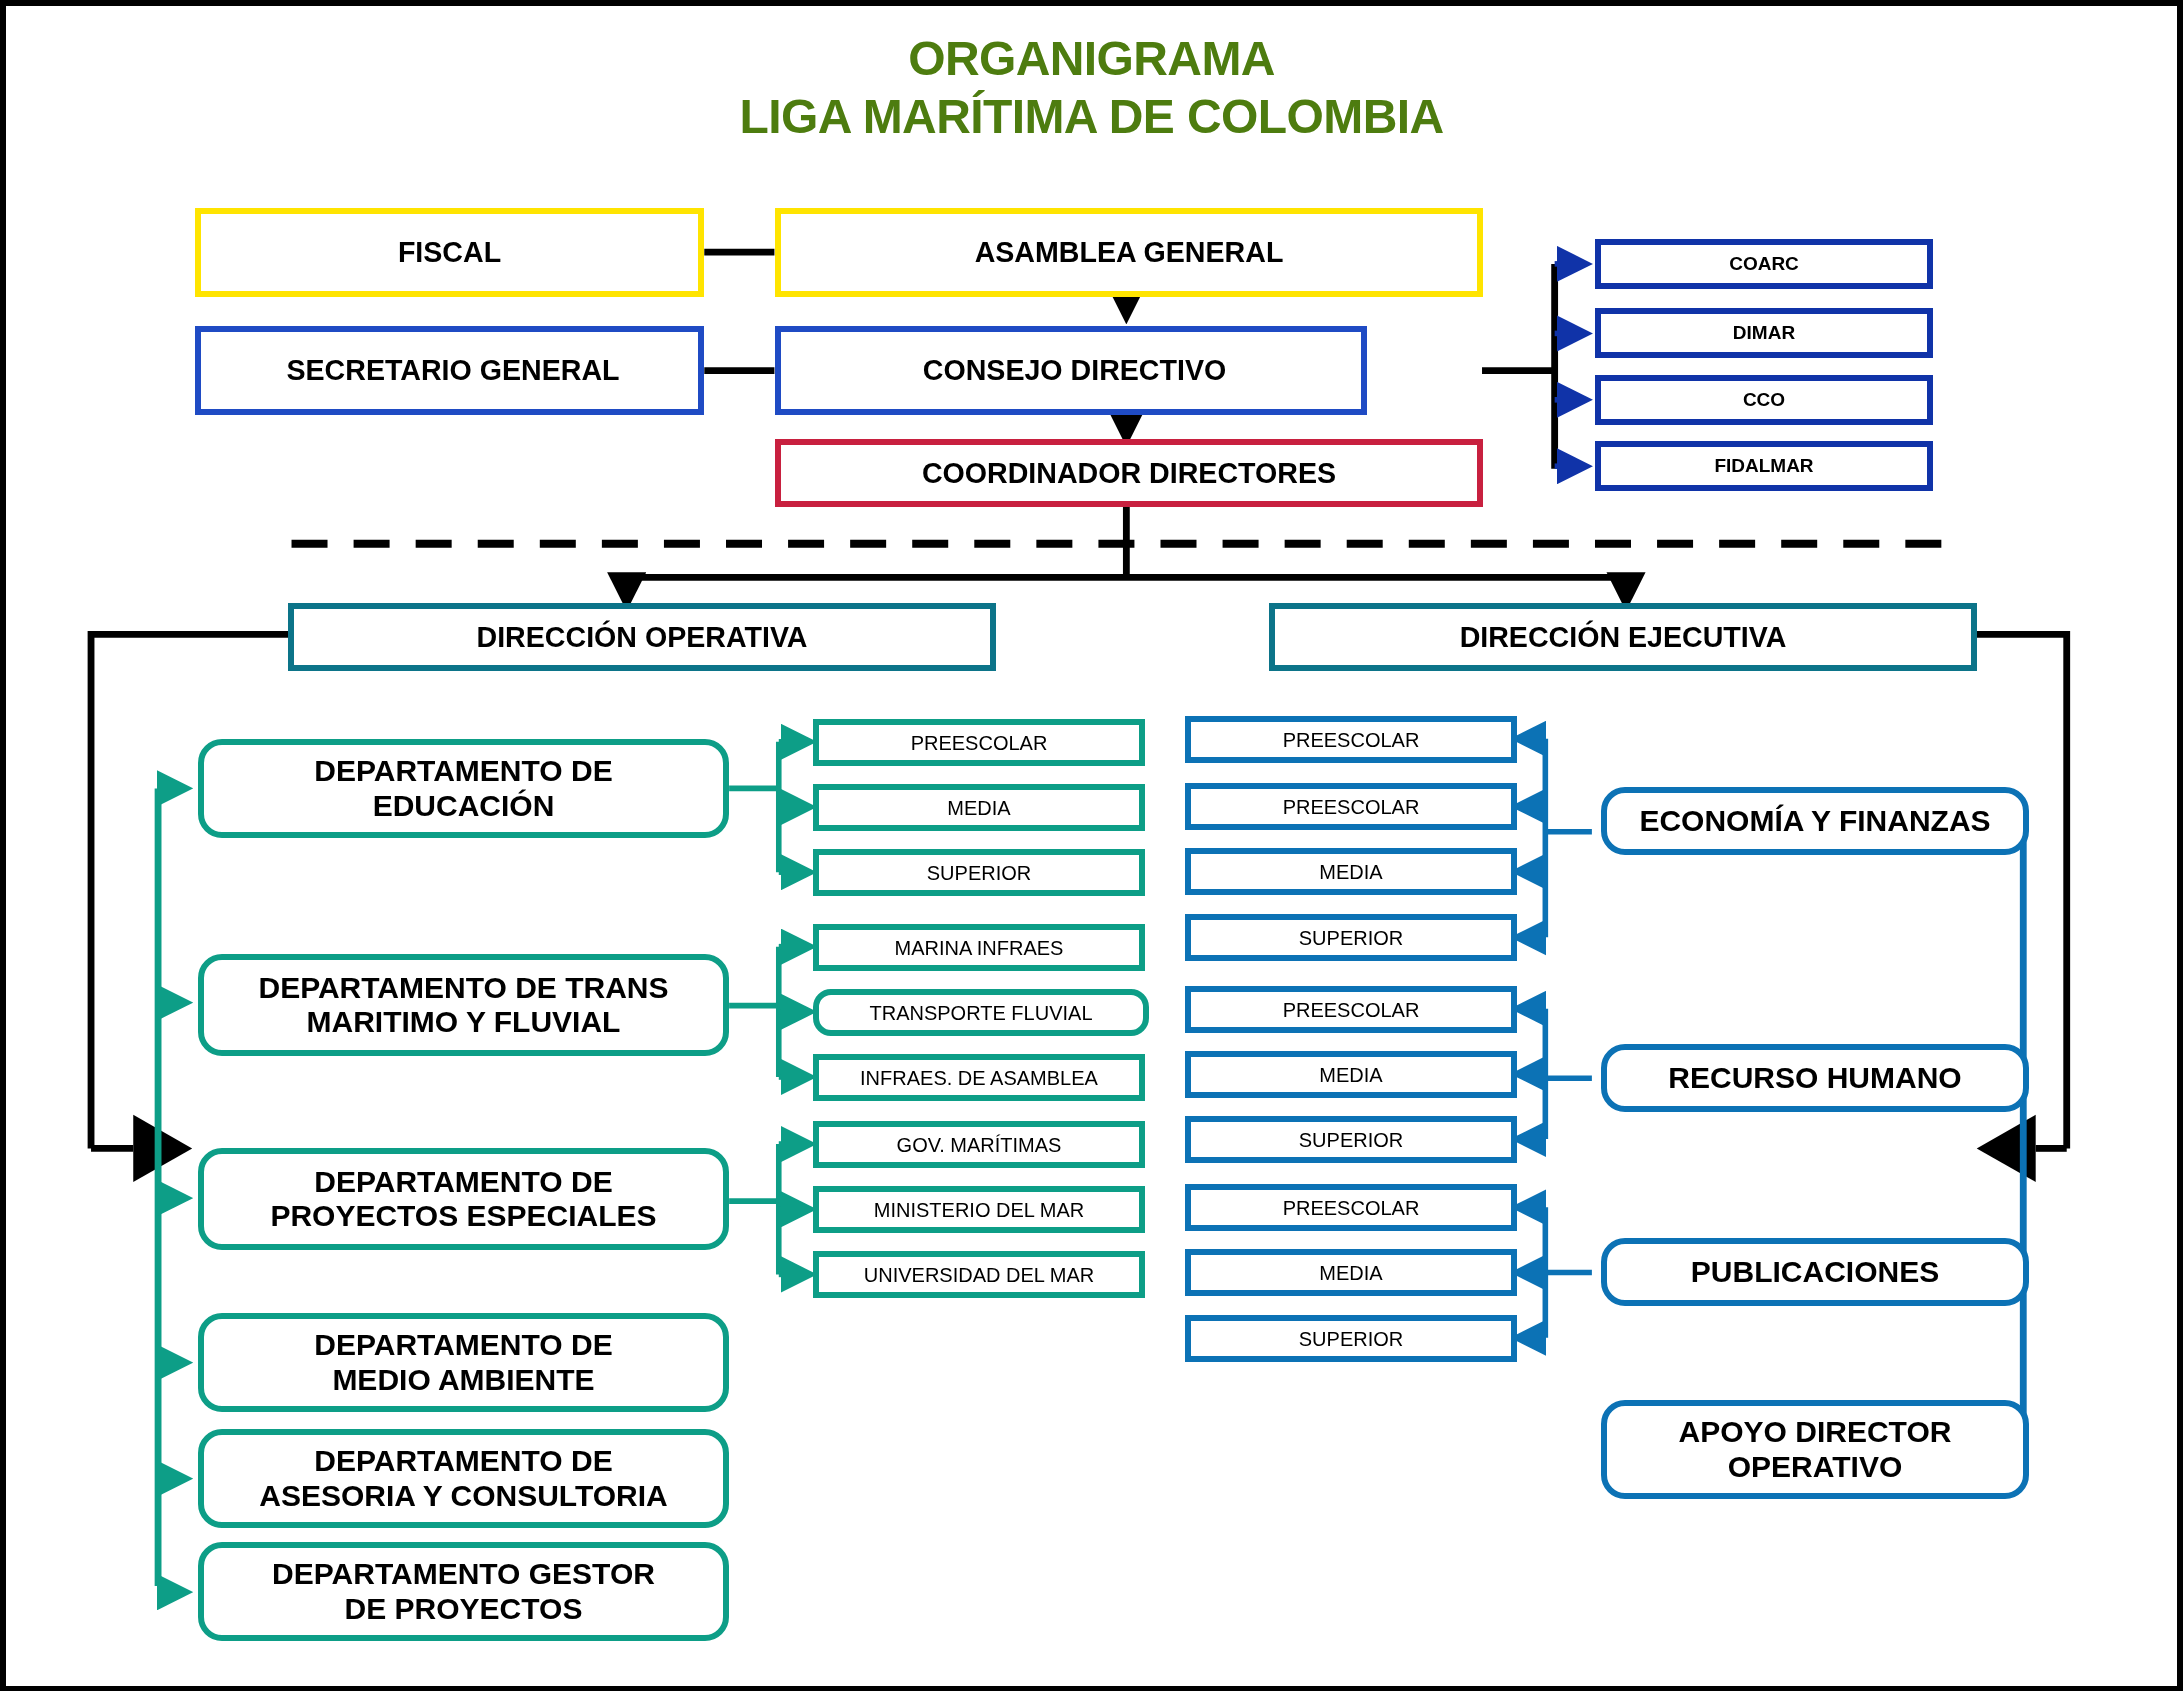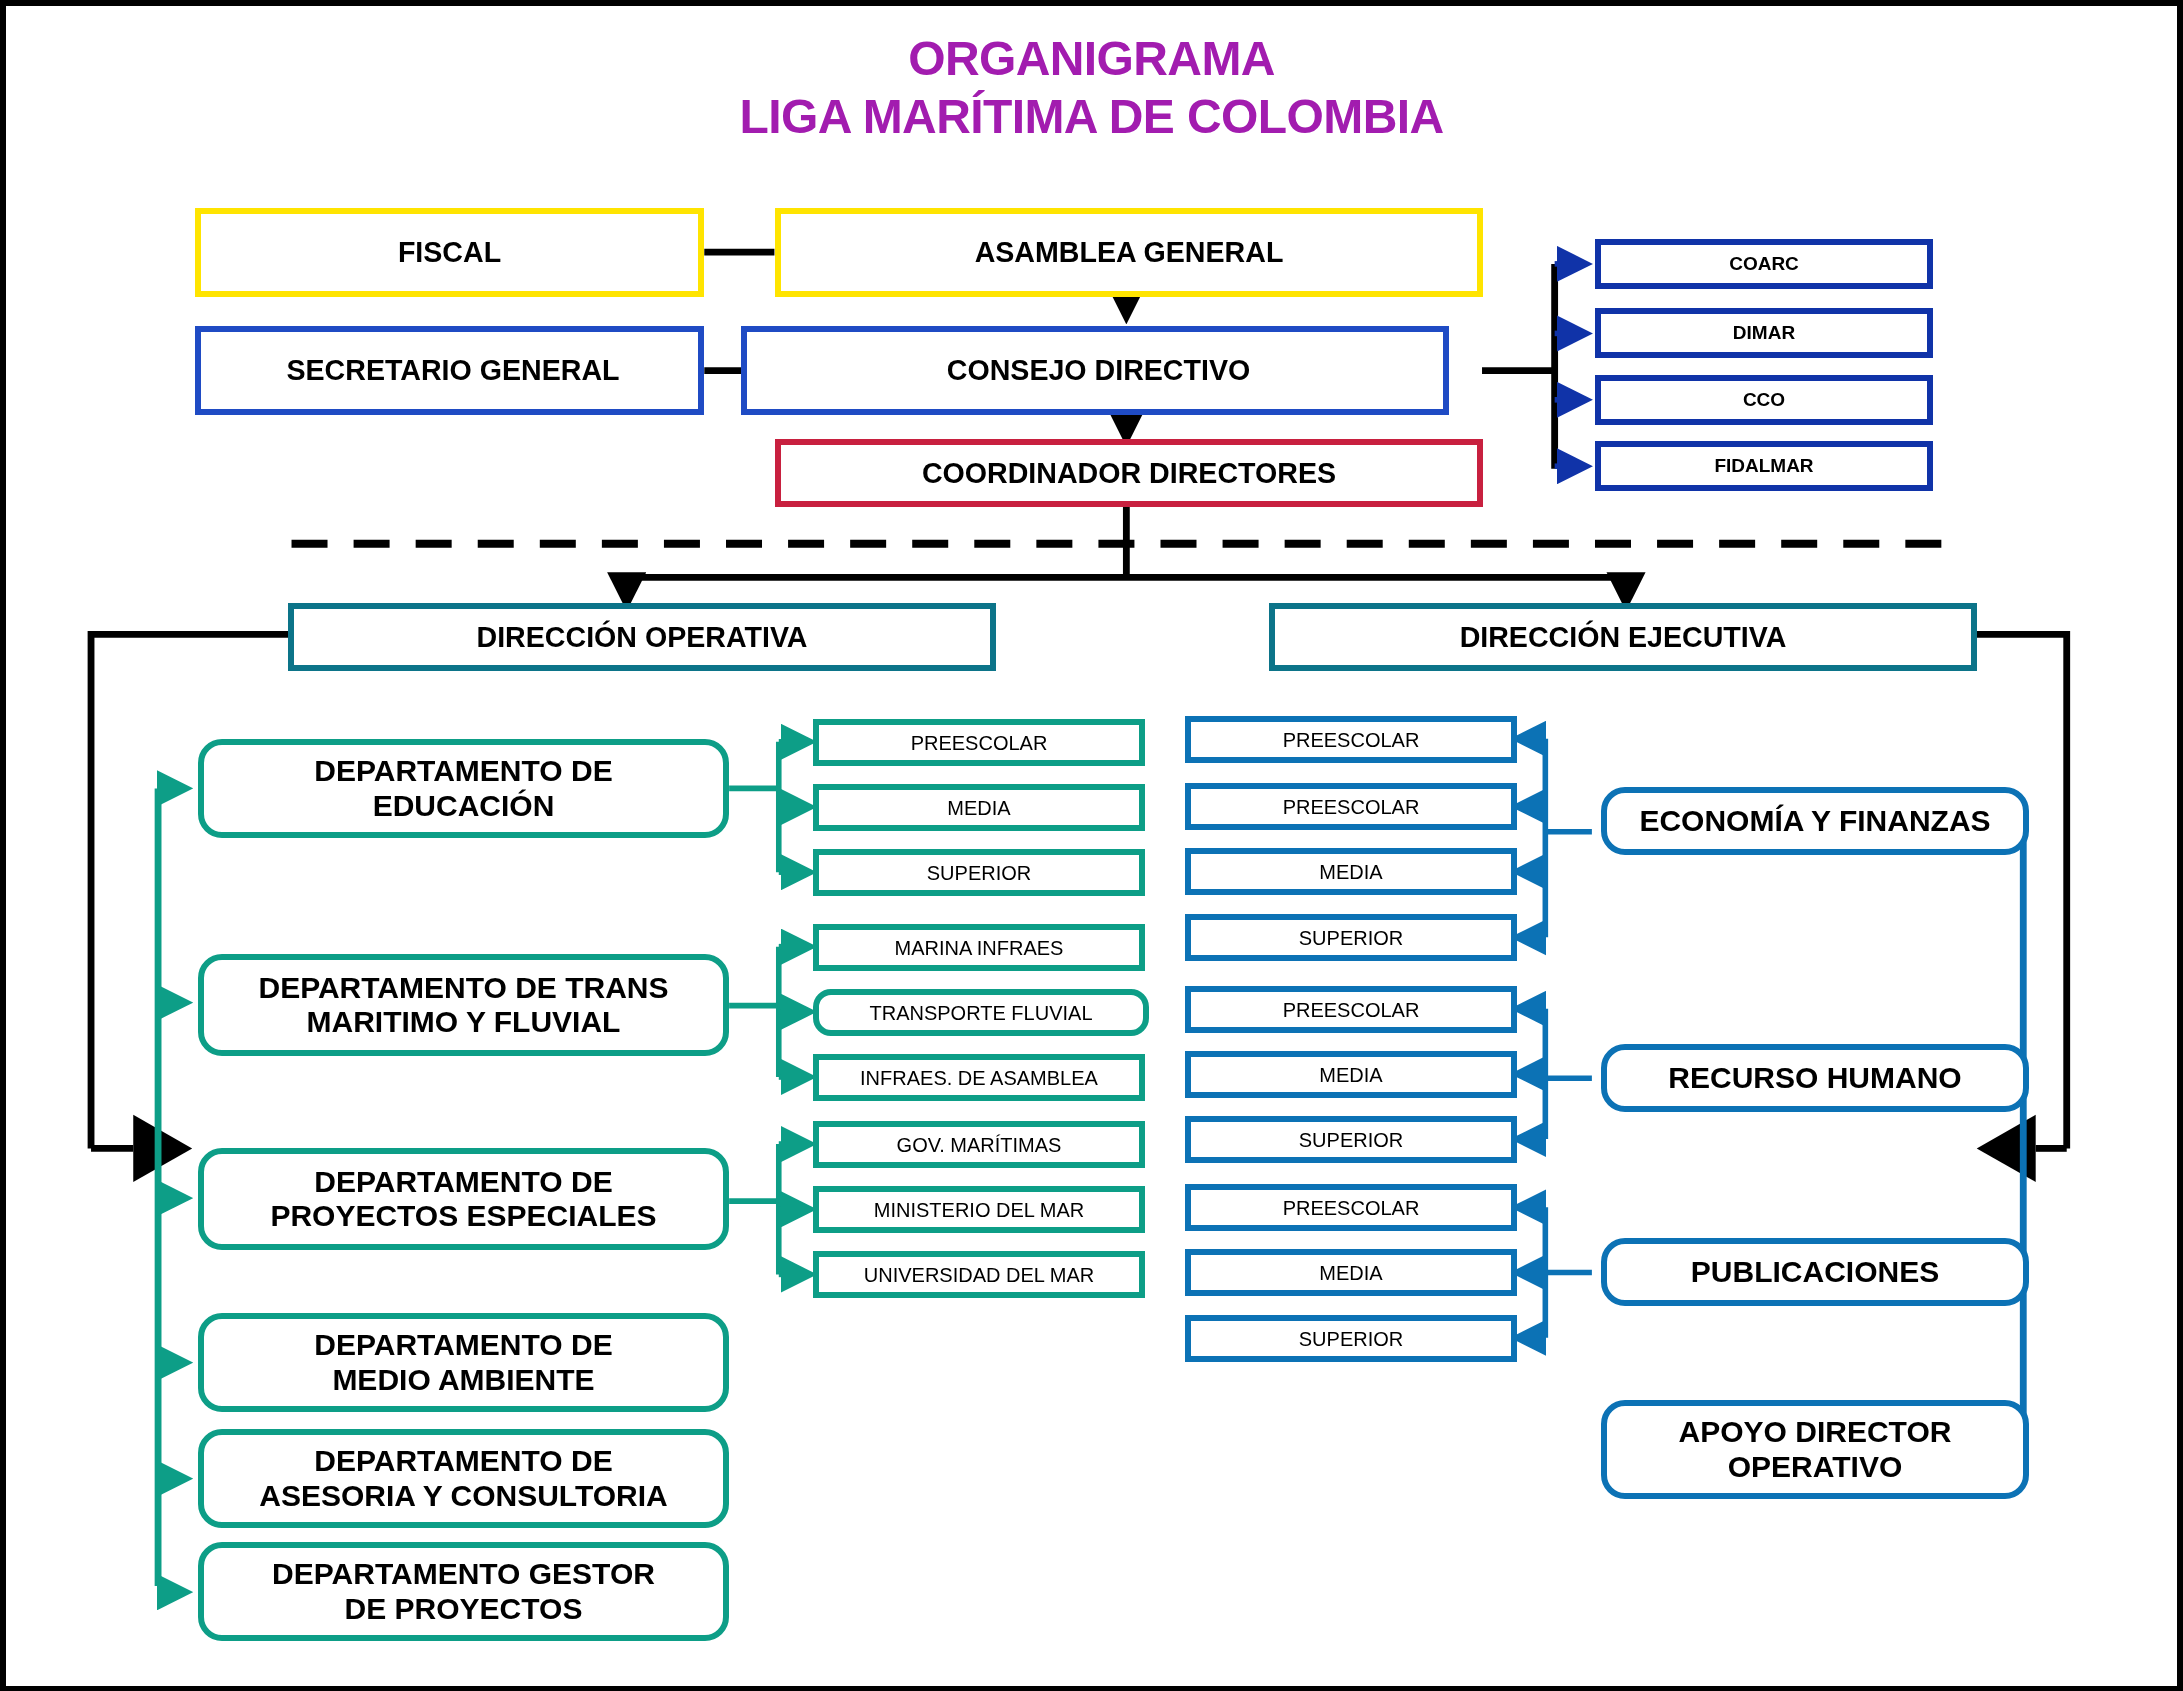--- a/index.html
+++ b/index.html
@@ -12,21 +12,21 @@
     box-sizing:border-box;
     overflow:hidden;
   }
   .svg-layer{position:absolute;left:0;top:0;width:2183px;height:1692px;pointer-events:none;}
   .title{
     position:absolute;left:0;right:0;top:23.6px;
     text-align:center;
     font-weight:bold;
     font-size:48px;
     line-height:1.22;
-    color:#a21caf;
+    color:#4d7c0f;
     letter-spacing:-0.6px;
     white-space:pre-line;
   }
   .node{
     position:absolute;
     box-sizing:border-box;
     background:#ffffff;
     display:flex;align-items:center;justify-content:center;
     text-align:center;
     color:#000;
@@ -158,21 +158,21 @@
   </div>
 
   <div class="node b-yellow t-big" style="left:769px;top:202px;width:708px;height:89px;">
     <span class="lbl">ASAMBLEA GENERAL</span>
   </div>
 
   <div class="node b-navy t-big" style="left:189px;top:320px;width:509px;height:89px;">
     <span class="lbl">SECRETARIO GENERAL</span>
   </div>
 
-  <div class="node b-navy t-big" style="left:735px;top:320px;width:708px;height:89px;">
+  <div class="node b-navy t-big" style="left:769px;top:320px;width:592px;height:89px;">
     <span class="lbl">CONSEJO DIRECTIVO</span>
   </div>
 
   <div class="node b-crim t-big" style="left:769px;top:433px;width:708px;height:68px;">
     <span class="lbl">COORDINADOR  DIRECTORES</span>
   </div>
 
   <div class="node b-darkblue t-small" style="left:1589px;top:233px;width:338px;height:50px;">
     <span class="lbl">COARC</span>
   </div>

